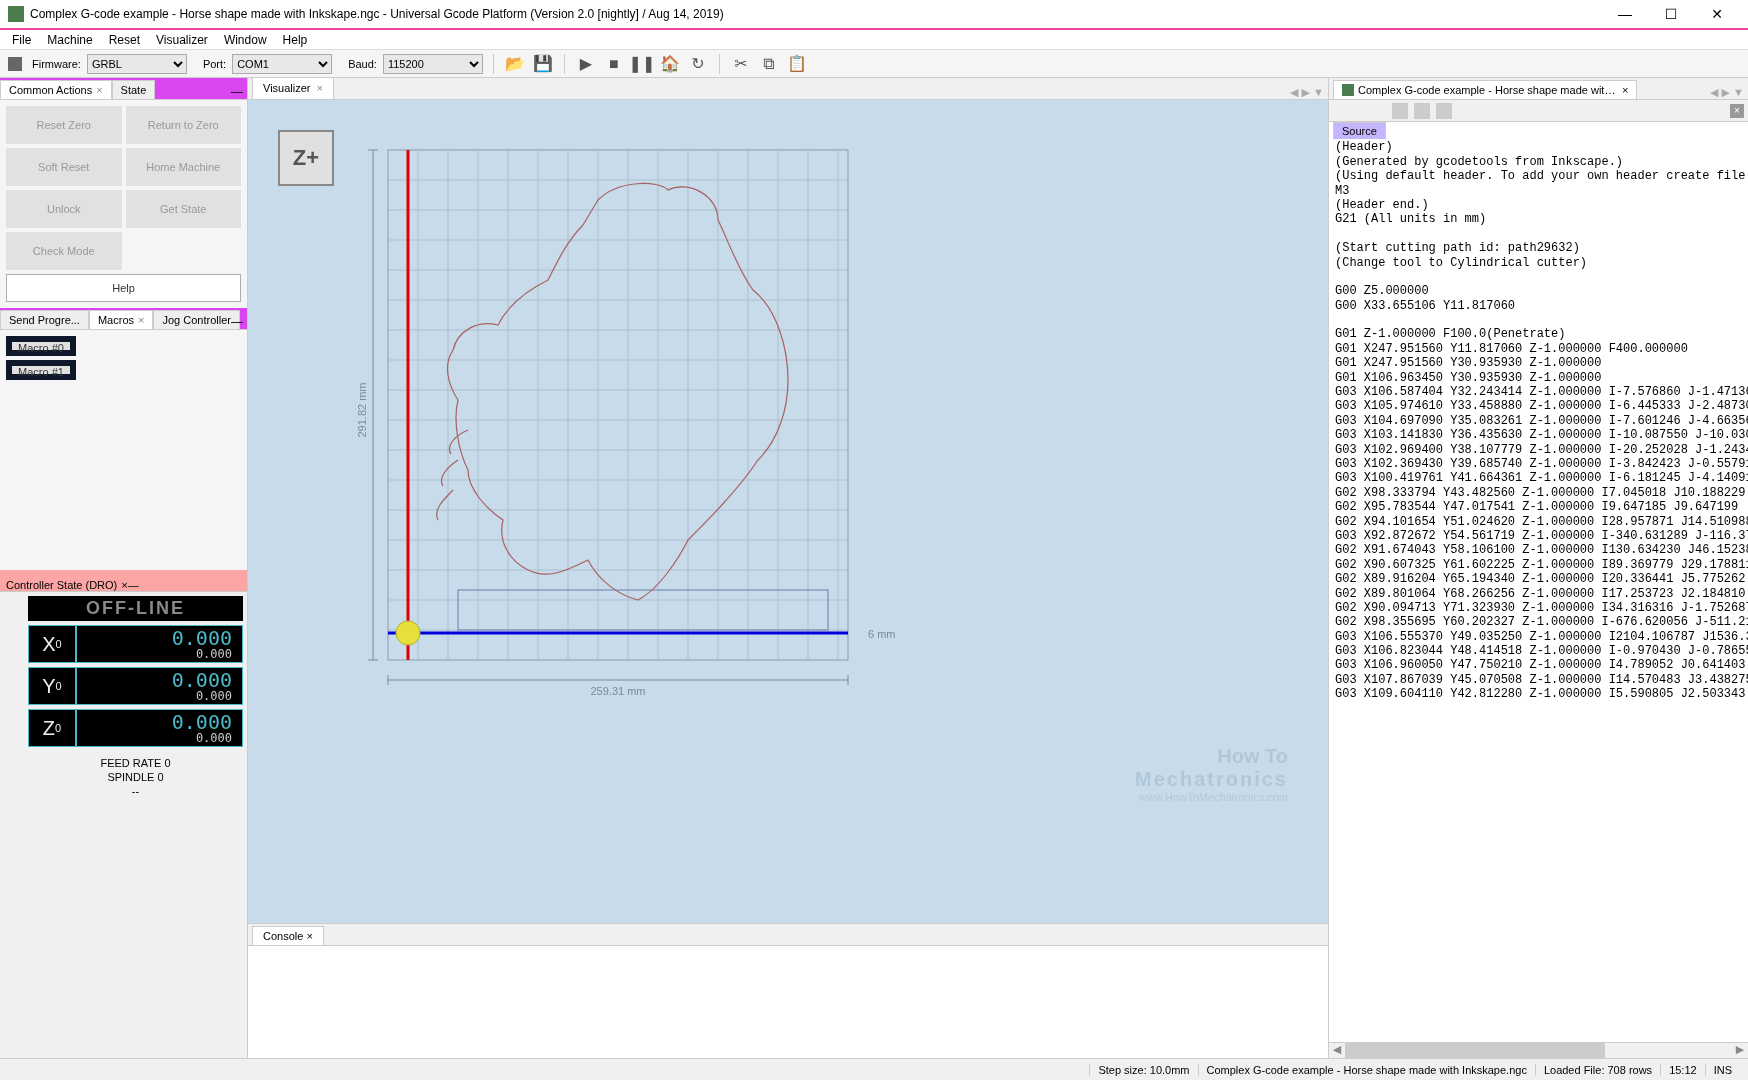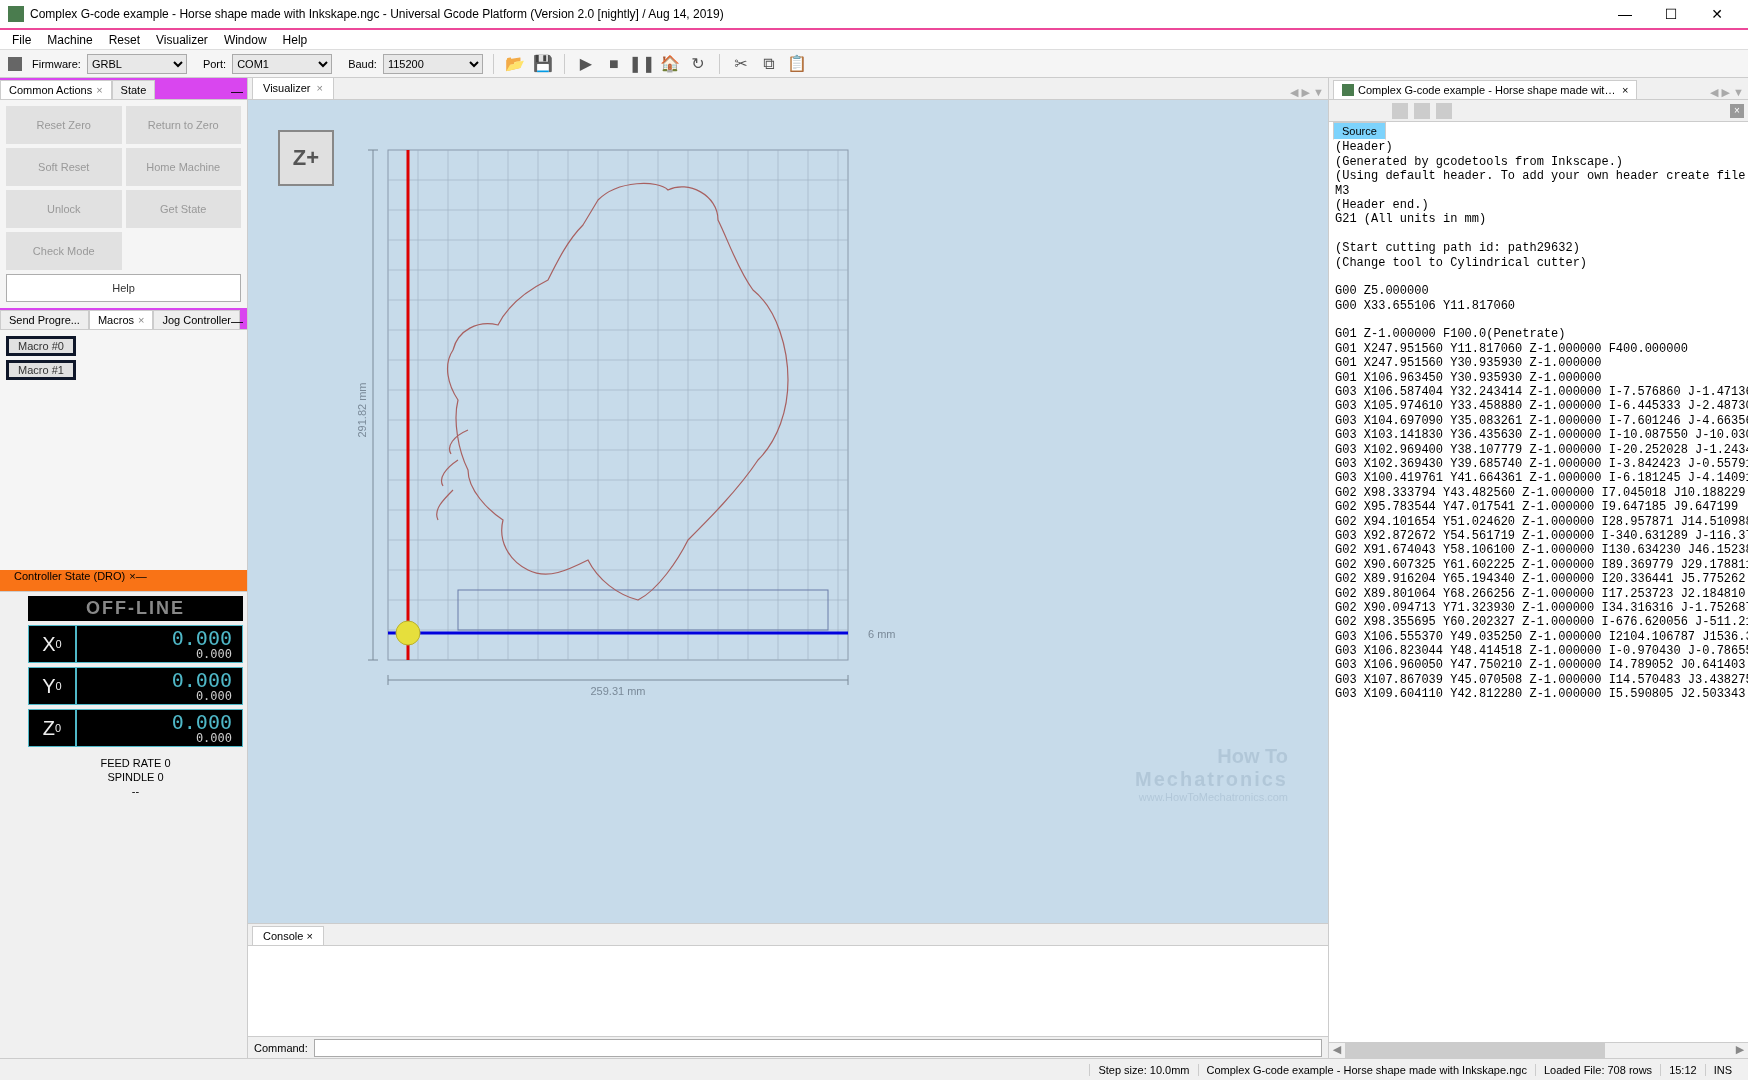--- a/index.html
+++ b/index.html
@@ -38,22 +38,22 @@
 .panel-tabs .min-btn { position: absolute; right: 4px; font-size: 12px; cursor: pointer; }
 
 
 .actions-grid { padding: 6px; display: grid; grid-template-columns: 1fr 1fr; gap: 4px; background: #f5f5f5; }
 .actions-grid button { height: 38px; background: #e1e1e1; border: 1px solid #e1e1e1; color: #999; font-size: 11px; cursor: pointer; }
 .actions-grid button.enabled { color: #333; border-color: #adadad; }
 .actions-grid .help-btn { grid-column: 1 / 3; height: 28px; background: #fff; border: 1px solid #adadad; color: #333; }
 
 
 .macros-body { padding: 6px; background: #f5f5f5; }
-.macros-body button { width: 70px; height: 20px; background: #e1e1e1; border: 3px solid #0f172a; color: #333; font-size: 11px; margin-bottom: 4px; display: block; }
-.dro-header { height: 22px; display: flex; align-items: flex-start; padding: 0 14px; border-bottom: 1px solid #ccc; background: #f97316; position: relative; }
+.macros-body button { width: 70px; height: 20px; background: #e1e1e1; border: 6px solid #0f172a; color: #333; font-size: 11px; margin-bottom: 4px; display: block; }
+.dro-header { height: 22px; display: flex; align-items: flex-end; padding: 0 6px; border-bottom: 1px solid #ccc; background: #fca5a5; position: relative; }
 .dro-header .x { margin-left: 4px; }
 .dro-body { padding: 4px; margin-left: 24px; }
 .offline-row { background: #000; color: #888; text-align: center; font-size: 18px; font-weight: bold; padding: 2px 0; letter-spacing: 2px; }
 .axis-row { display: flex; margin-top: 4px; border: 1px solid #4fb8c8; }
 .axis-label-box { width: 48px; background: #000; color: #eee; display: flex; align-items: center; justify-content: center; font-size: 20px; border-right: 2px solid #4fb8c8; }
 .axis-label-box sub { font-size: 11px; }
 .axis-values { flex: 1; background: #000; text-align: right; padding: 2px 10px; }
 .axis-values .v1 { color: #4fb8c8; font-size: 20px; font-family: monospace; line-height: 1; }
 .axis-values .v2 { color: #ccc; font-size: 12px; font-family: monospace; line-height: 1; }
 .dro-extras { text-align: center; padding-top: 8px; font-size: 11px; }
@@ -77,21 +77,21 @@
 .command-row { height: 22px; border-top: 1px solid #ccc; display: flex; align-items: center; padding: 0 6px; background: #f0f0f0; }
 .command-row input { flex: 1; border: 1px solid #aaa; height: 18px; margin-left: 6px; padding: 0 4px; }
 
 
 .right-col { width: 420px; background: #fff; border-left: 1px solid #ccc; display: flex; flex-direction: column; }
 .right-tabs { height: 22px; display: flex; align-items: flex-end; background: #f0f0f0; border-bottom: 1px solid #ccc; padding-left: 4px; position: relative; }
 .right-tabs .tab { padding: 3px 8px; background: #fff; border: 1px solid #ccc; border-bottom: none; font-size: 11px; display: flex; align-items: center; gap: 4px; }
 .right-tabs .tab .file-icon { width: 12px; height: 12px; background: #4a7c4e; }
 .right-tabs .nav-arrows { position: absolute; right: 4px; display: flex; gap: 4px; color: #aaa; }
 .source-toolbar { height: 22px; background: #f0f0f0; border-bottom: 1px solid #ccc; display: flex; align-items: center; padding: 0 4px; gap: 6px; position: relative; }
-.source-toolbar .src-tab { padding: 2px 8px; background: #7dd3fc; border: 1px solid #ccc; border-bottom-color: #fff; font-size: 11px; margin-top: 40px; }
+.source-toolbar .src-tab { padding: 2px 8px; background: #c4b5fd; border: 1px solid #ccc; border-bottom-color: #fff; font-size: 11px; margin-top: 40px; }
 .source-toolbar .tb-ico { width: 16px; height: 16px; background: #ccc; }
 .source-toolbar .close-x { position: absolute; right: 4px; background: #999; color: #fff; width: 14px; height: 14px; text-align: center; line-height: 14px; font-size: 10px; }
 .gcode-area { flex: 1; font-family: "Courier New", monospace; font-size: 12px; padding: 4px 6px; white-space: pre; overflow: auto; background: #fff; color: #000; line-height: 1.2; }
 .right-scrollbar-x { height: 16px; background: #f0f0f0; border-top: 1px solid #ccc; display: flex; }
 .right-scrollbar-x .arrow { width: 16px; text-align: center; color: #888; }
 .right-scrollbar-x .thumb { width: 260px; background: #ccc; height: 100%; }
 
 
 .statusbar { height: 22px; background: #f0f0f0; border-top: 1px solid #ccc; display: flex; align-items: center; justify-content: flex-end; padding: 0 8px; gap: 0; font-size: 11px; }
 .statusbar .cell { border-left: 1px solid #ccc; padding: 0 8px; }
@@ -287,24 +287,20 @@
         <div style="font-size:20px; font-weight:bold; letter-spacing:2px;">Mechatronics</div>
         <div style="font-size:11px;">www.HowToMechatronics.com</div>
       </div>
     </div>
 
     <div class="console-panel">
       <div class="console-tabs">
         <div class="tab"><span>Console</span><span class="x"> ×</span></div>
       </div>
       <div class="console-body"></div>
-      <div class="command-row">
-        <span>Command:</span>
-        <input type="text" style="">
-      </div>
     </div>
   </div>
 
   <div class="right-col">
     <div class="right-tabs">
       <div class="tab">
         <div class="file-icon"></div>
         <span style="max-width:260px; overflow:hidden; white-space:nowrap; text-overflow:ellipsis;">Complex G-code example - Horse shape made with Inkskape.ngc</span>
         <span class="x">×</span>
       </div>

